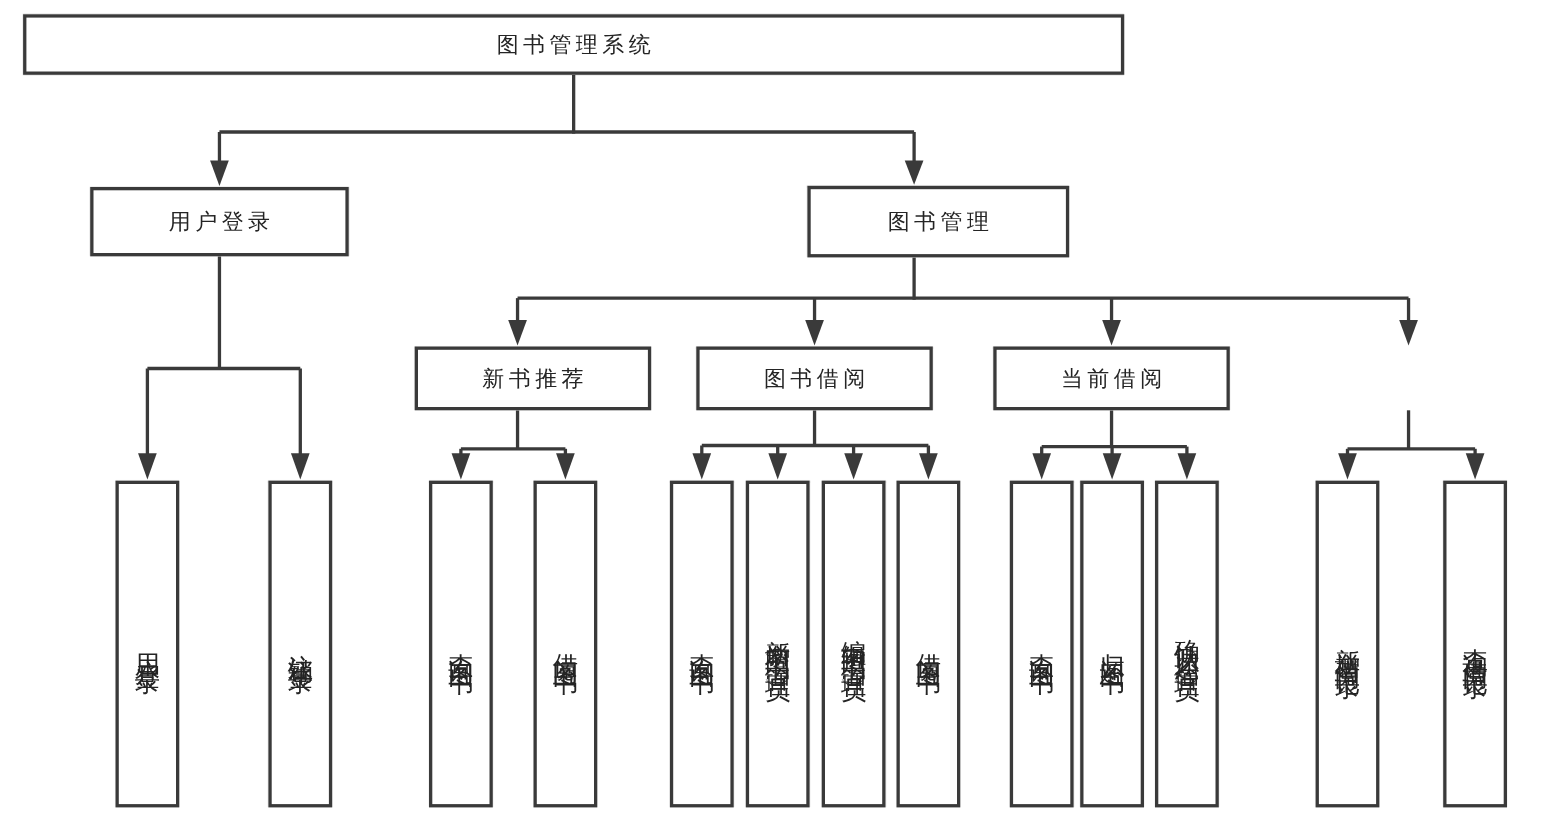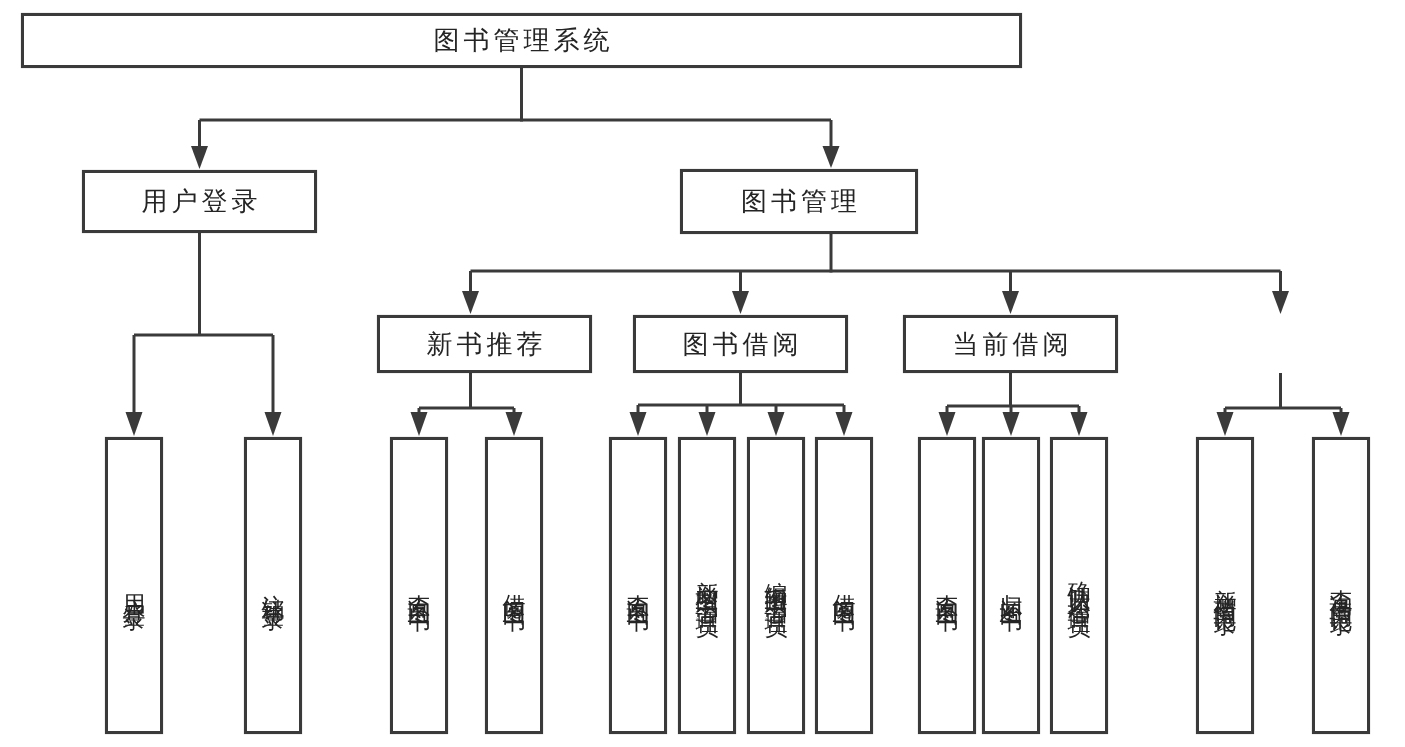--- a/index.html
+++ b/index.html
@@ -36,21 +36,21 @@
     box-sizing:border-box;
     border:3px solid var(--line);
     background:#ffffff;
     display:flex;
     align-items:center;
     justify-content:center;
     color:var(--text);
     box-shadow:0 0 1px rgba(0,0,0,.35);
   }
   .h-box{
-    font-size:26px;
+    font-size:20px;
     letter-spacing:4px;
     text-indent:4px; 
     white-space:nowrap;
   }
   .v-box span{
     writing-mode:vertical-rl;
     text-orientation:mixed;
     font-size:23px;
     letter-spacing:5px;
     line-height:1;
@@ -145,21 +145,21 @@
       <line x1="1225" y1="408" x2="1225" y2="414"></line>
       <polygon points="1216.5,412 1233.5,412 1225,436"></polygon>
       <line x1="1341" y1="408" x2="1341" y2="414"></line>
       <polygon points="1332.5,412 1349.5,412 1341,436"></polygon>
     </g>
   </svg>
 
   <div class="box h-box" style="left:21px;top:13px;width:1001px;height:55px;">图书管理系统</div>
 
   <div class="box h-box" style="left:82px;top:170px;width:235px;height:63px;">用户登录</div>
-  <div class="box h-box" style="left:680px;top:169px;width:238px;height:65px;">图书管理</div>
+  <div class="box h-box" style="left:734px;top:169px;width:238px;height:65px;">图书管理</div>
 
   <div class="box h-box" style="left:363px;top:315px;width:215px;height:58px;margin-left:14px;">新书推荐</div>
   <div class="box h-box" style="left:633px;top:315px;width:215px;height:58px;">图书借阅</div>
   <div class="box h-box" style="left:903px;top:315px;width:215px;height:58px;">当前借阅</div>
 
   <div class="box v-box" style="left:105px;top:437px;width:58px;height:297px;">
     <span>用户登录</span>
   </div>
   <div class="box v-box" style="left:244px;top:437px;width:58px;height:297px;">
     <span>注销登录</span>

